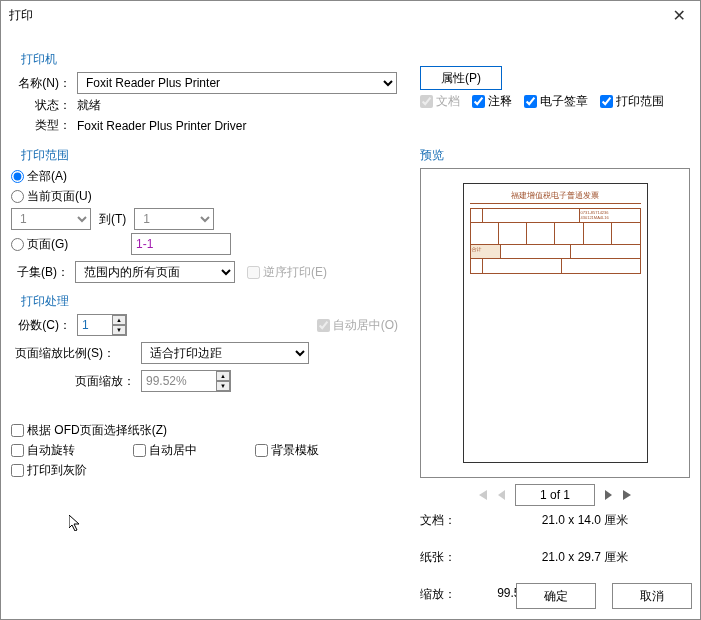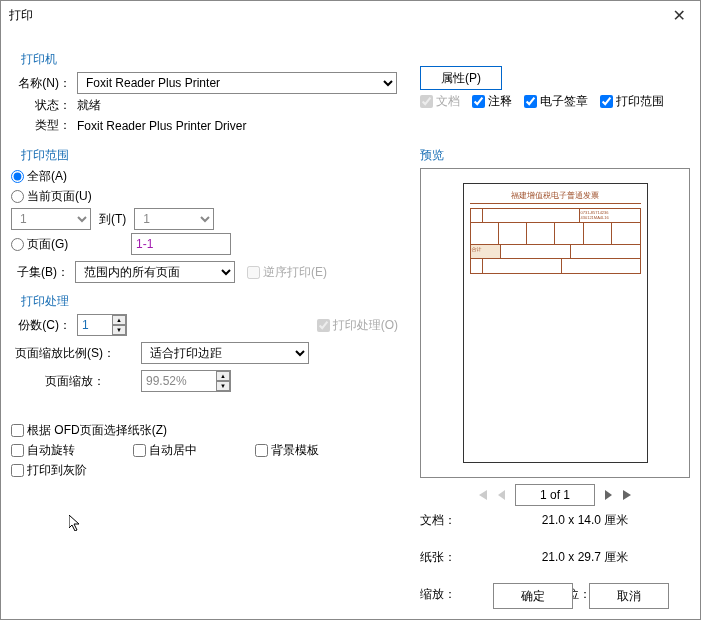--- a/index.html
+++ b/index.html
@@ -44,21 +44,21 @@
 
 .nav-controls { display: flex; align-items: center; justify-content: center; gap: 6px; margin: 6px 0; }
 .nav-btn { cursor: pointer; fill: #666; }
 .nav-btn.disabled { fill: #ccc; }
 .page-input { width: 80px; text-align: center; border: 1px solid #888; height: 20px; }
 
 .info-grid { display: grid; grid-template-columns: 60px 1fr 60px 1fr; row-gap: 20px; font-size: 12px; }
 .info-grid div:nth-child(4n+1), .info-grid div:nth-child(4n+3) { text-align: left; }
 .info-grid div:nth-child(4n+2), .info-grid div:nth-child(4n+4) { text-align: center; }
 
-.footer { position: absolute; bottom: 10px; right: 31px; display: flex; gap: 16px; }
+.footer { position: absolute; bottom: 10px; right: 8px; display: flex; gap: 16px; }
 
 .spinner-wrap { position: relative; display: inline-block; }
 .spinner-btns { position: absolute; right: 1px; top: 1px; width: 14px; height: 20px; display: flex; flex-direction: column; }
 .spinner-btns span { flex: 1; border: 1px solid #888; background: #eee; font-size: 6px; text-align: center; line-height: 8px; cursor: pointer; }
 
 .top-grid { display: flex; gap: 10px; }
 .left-col { flex: 1; }
 .right-col { width: 270px; }
 
 .cursor { position: absolute; left: 68px; top: 514px; pointer-events: none; }
@@ -155,29 +155,29 @@
         <span class="label" style="width:56px;text-align:right;margin-left:4px">份数(C)：</span>
         <span class="spinner-wrap">
           <input type="text" style="width: 50px; color: rgb(26, 111, 181);" value="1">
           <span class="spinner-btns">
               <span>▲</span>
               <span>▼</span>
             </span>
         </span>
         <label class="checkbox-wrap disabled-txt" style="margin-left:auto">
             <input type="checkbox" checked="" disabled="" class="disabled-box" style="">
-            <span>打印处理(O)</span>
+            <span>自动居中(O)</span>
           </label>
       </div>
       <div class="row" style="margin-top:6px">
         <span class="label" style="width:120px;text-align:left;margin-left:4px">页面缩放比例(S)：</span>
         <select style="width:168px"><option>适合打印边距</option></select>
       </div>
       <div class="row" style="margin-top:6px">
-        <span class="label" style="width:120px;text-align:center;margin-left:4px">页面缩放：</span>
+        <span class="label" style="width:120px;text-align:right;margin-left:4px">页面缩放：</span>
         <span class="spinner-wrap">
           <input type="text" style="width: 90px; color: rgb(136, 136, 136);" value="99.52%">
           <span class="spinner-btns">
               <span>▲</span>
               <span>▼</span>
             </span>
         </span>
       </div>
 
       <div style="height:24px"></div>

